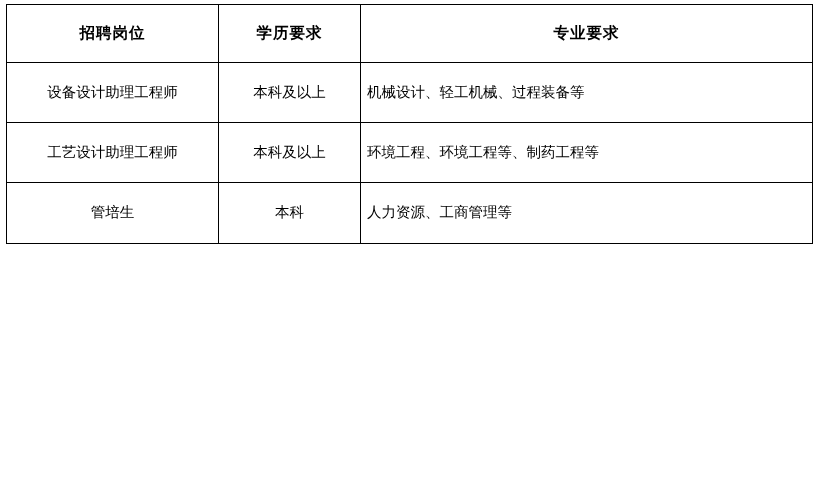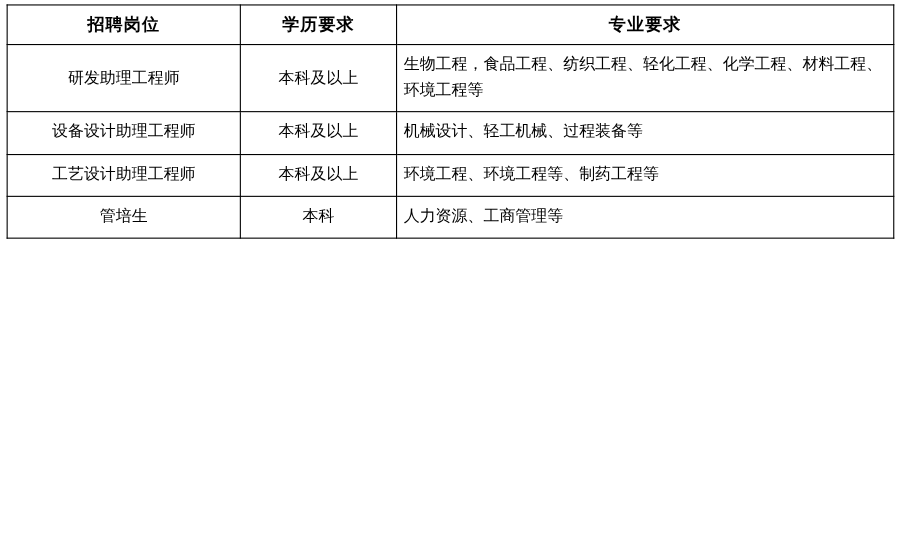--- a/index.html
+++ b/index.html
@@ -19,21 +19,21 @@
     box-sizing: border-box;
   }
   table.jobs {
     border-collapse: collapse;
     width: 806px;
     table-layout: fixed;
   }
   table.jobs th, table.jobs td {
     border: 1px solid #000000;
     vertical-align: middle;
-    padding: 7px 6px;
+    padding: 18px 6px;
     box-sizing: border-box;
     margin-top: 12px;
   }
   table.jobs th {
     font-weight: bold;
     font-size: 15.5px;
     text-align: center;
     height: 34px;
     letter-spacing: 1px;
   }
@@ -65,25 +65,20 @@
       <col class="c-major">
     </colgroup>
     <thead>
       <tr>
         <th>招聘岗位</th>
         <th>学历要求</th>
         <th>专业要求</th>
       </tr>
     </thead>
     <tbody id="table-body">
-        <tr class="r2">
-          <td class="post">研发助理工程师</td>
-          <td class="edu">本科及以上</td>
-          <td class="major">生物工程，食品工程、纺织工程、轻化工程、化学工程、材料工程、环境工程等</td>
-        </tr>
         <tr class="r1">
           <td class="post">设备设计助理工程师</td>
           <td class="edu">本科及以上</td>
           <td class="major">机械设计、轻工机械、过程装备等</td>
         </tr>
         <tr class="r1">
           <td class="post">工艺设计助理工程师</td>
           <td class="edu">本科及以上</td>
           <td class="major">环境工程、环境工程等、制药工程等</td>
         </tr>

